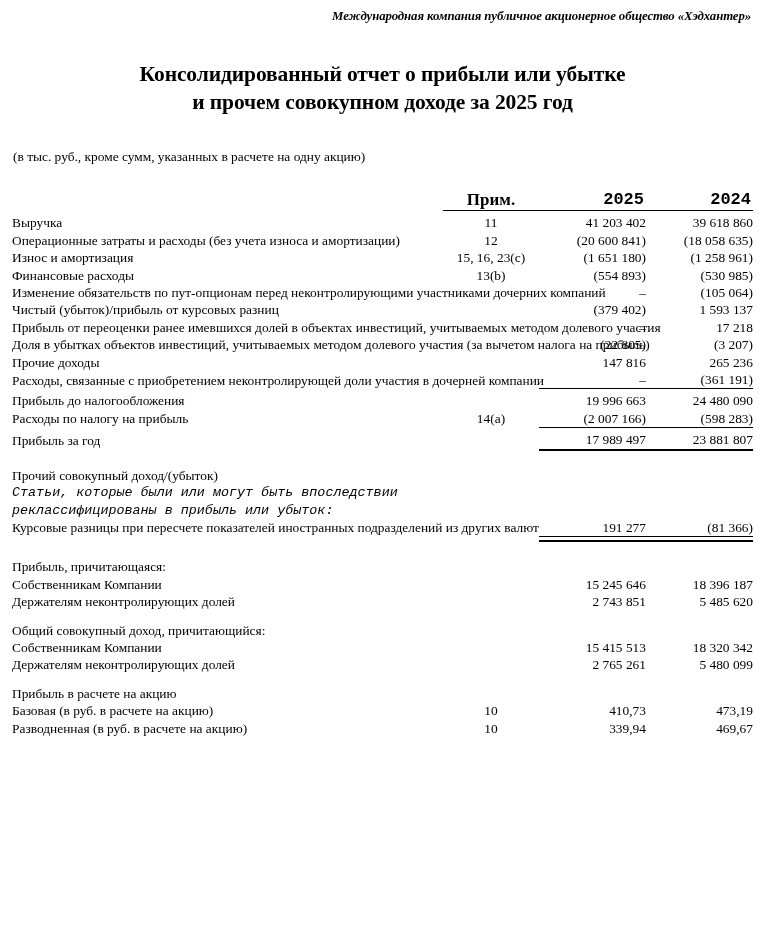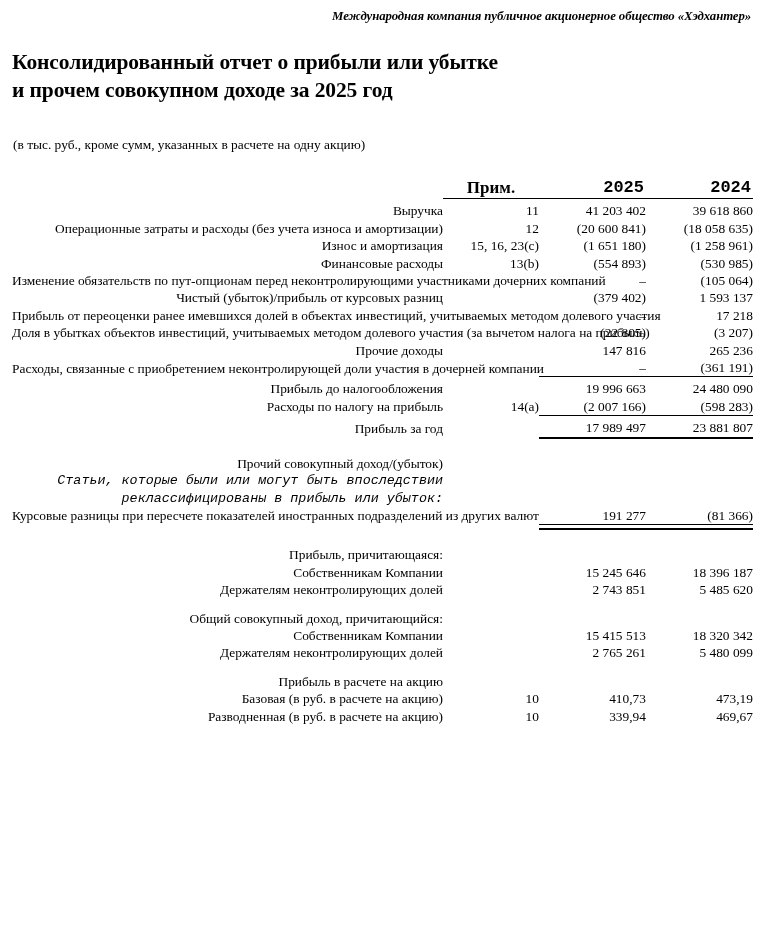--- a/index.html
+++ b/index.html
@@ -29,24 +29,25 @@
     font-weight: bold;
     font-size: 12.8px;
     letter-spacing: -0.1px;
     padding-top: 9px;
     padding-right: 2px;
     white-space: nowrap;
   }
 
   
   .doc-title {
+    text-align: center;
     font-weight: bold;
     font-size: 21.5px;
     line-height: 28px;
-    margin-top: 24px;
+    margin-top: 36px;
     letter-spacing: -0.1px;
   }
   .doc-title .line2 { display: block; }
 
   .units-note {
     font-size: 13.4px;
     margin-top: 33px;
     padding-left: 1px;
   }
 
@@ -64,22 +65,22 @@
     font-weight: normal;
     line-height: 17.4px;
     white-space: nowrap;
   }
 
   col.c-label { width: 431px; }
   col.c-note  { width: 96px; }
   col.c-y1    { width: 107px; }
   col.c-y2    { width: 107px; }
 
-  .lbl      { text-align: right; white-space: normal; padding-right: 6px; }
-  .note     { text-align: right; }
+  .lbl      { text-align: left; white-space: normal; padding-right: 6px; }
+  .note     { text-align: center; }
   .num      { text-align: right; padding-right: 2px; }
 
   thead th.hnote, thead th.hnum {
     font-weight: bold;
     font-size: 17px;
     padding-bottom: 2px;
   }
   thead th.hnote { text-align: center; }
   thead th.hnum  { text-align: right; padding-right: 2px; font-family: Liberation Mono, monospace; }
 

